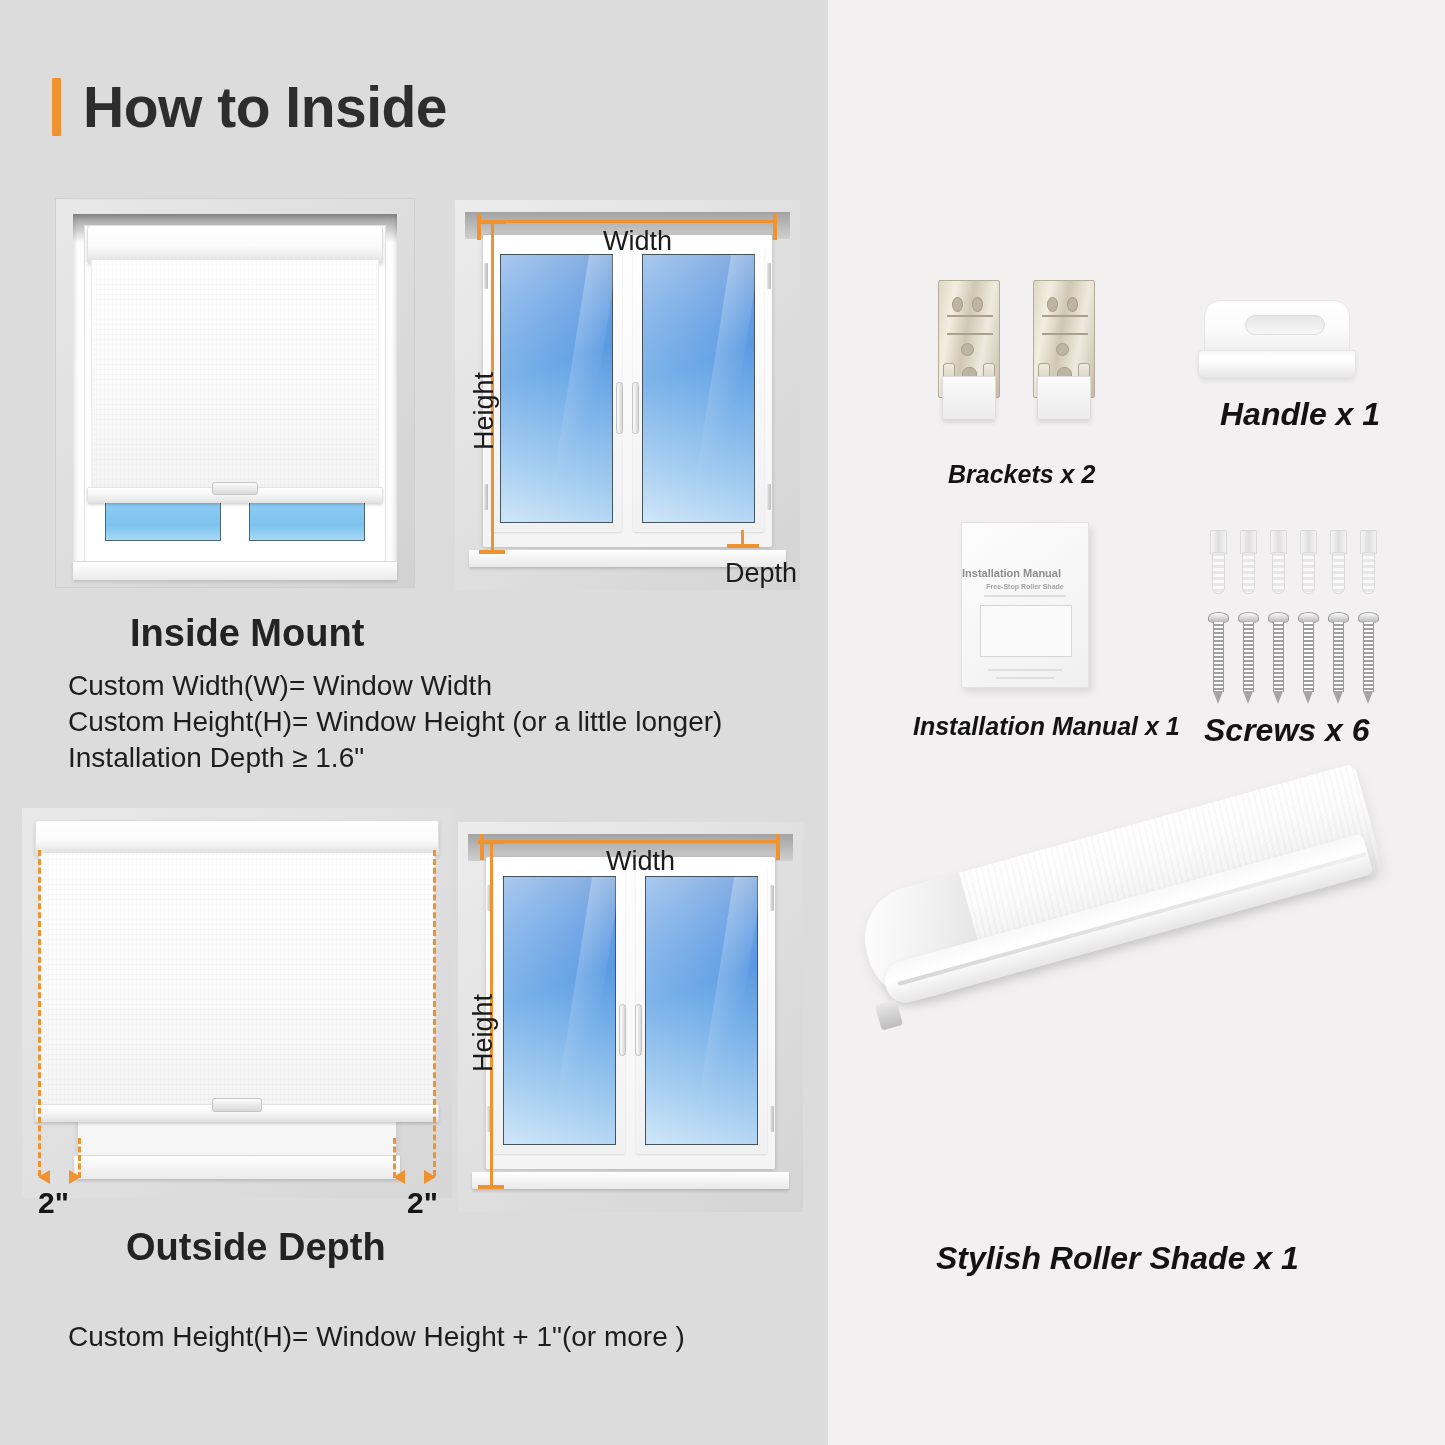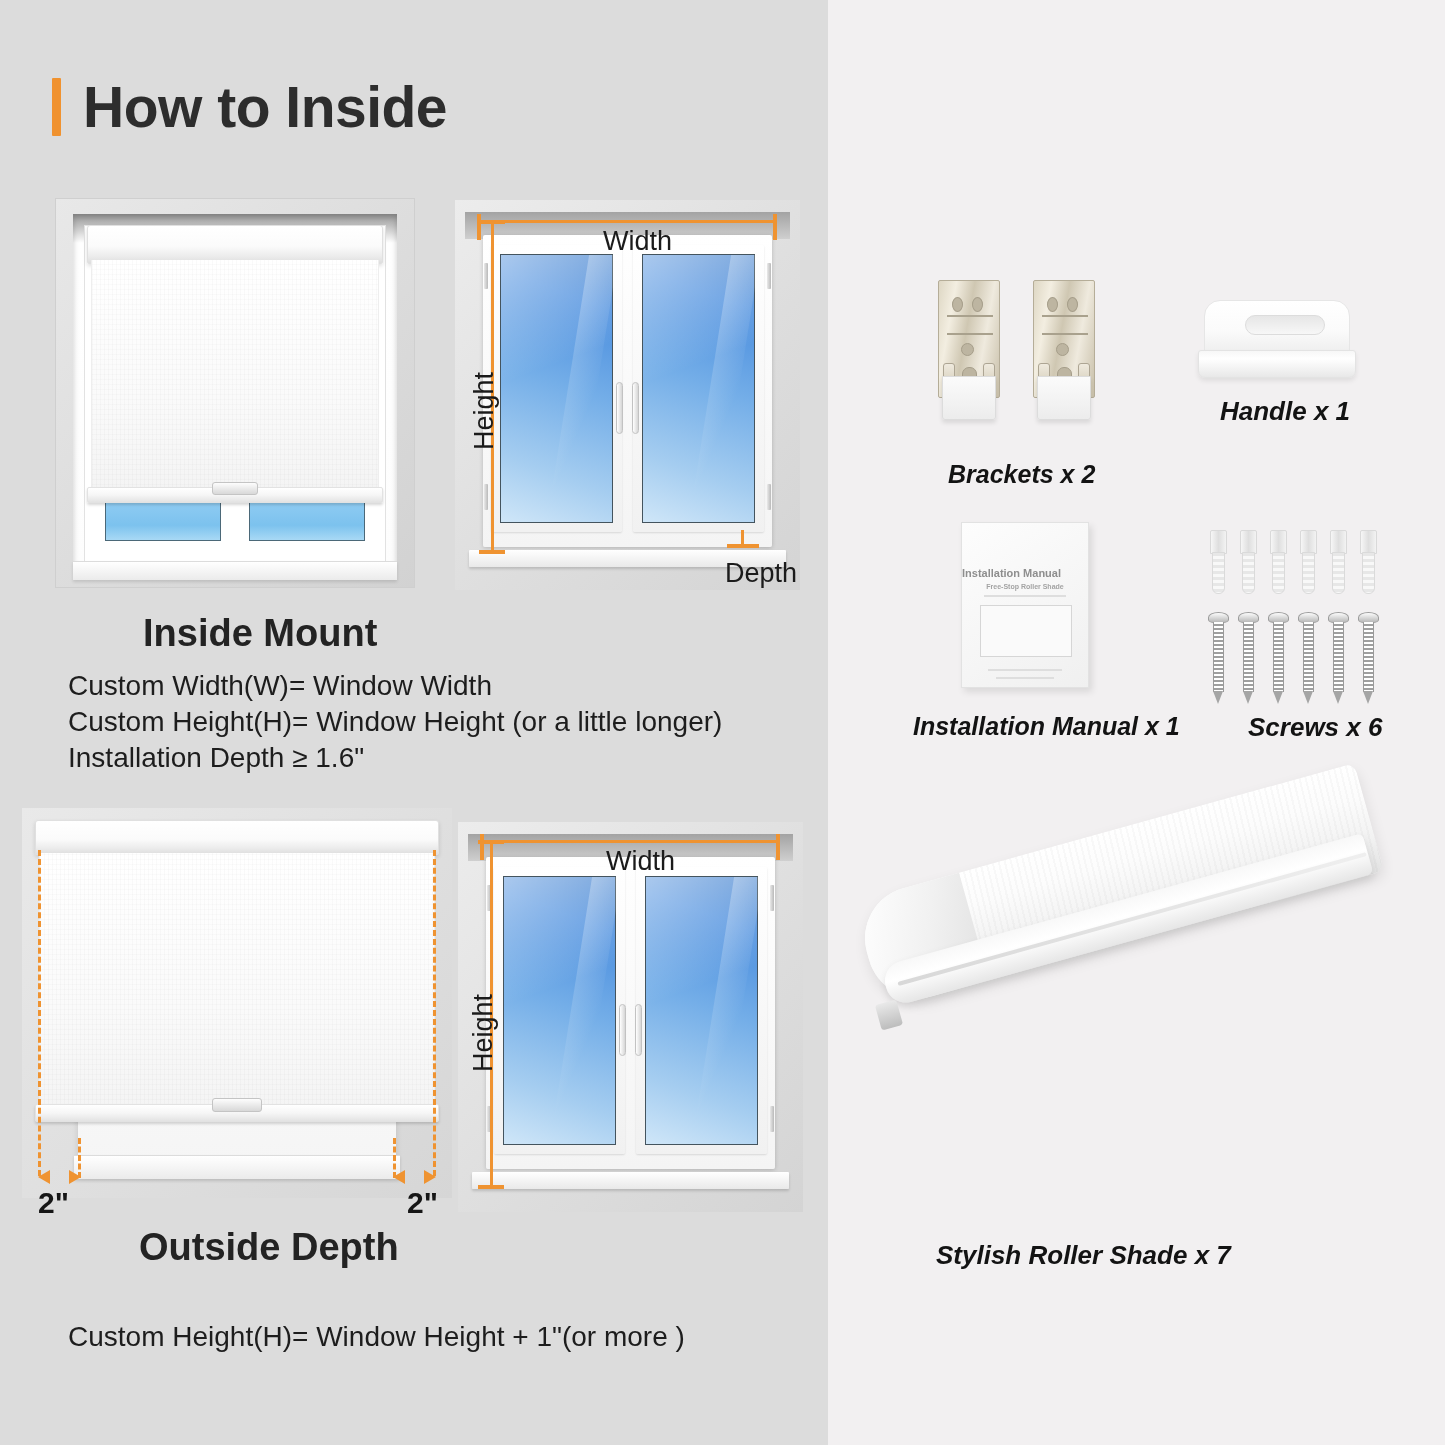--- a/index.html
+++ b/index.html
@@ -241,39 +241,38 @@
     color: #161616;
   }
 
   
   .mount-title {
     position: absolute;
     font-size: 38px;
     font-weight: bold;
     color: #232323;
     white-space: nowrap;
-    margin-left: 13px;
   }
   .body-line {
     position: absolute;
     font-size: 28px;
     color: #1d1d1d;
     white-space: nowrap;
   }
 
   
   .pkg-label {
     position: absolute;
     font-size: 25px;
     font-weight: bold;
     font-style: italic;
     color: #131313;
     white-space: nowrap;
   }
-  .pkg-label.big { font-size: 26px; }
+  .pkg-label.big { font-size: 32px; }
 
   
   .bracket {
     position: absolute;
     width: 62px; height: 150px;
   }
   .bracket-body {
     position: absolute;
     left: 0; top: 0;
     width: 62px; height: 118px;
@@ -705,28 +704,28 @@
         <div class="screw-head"></div>
         <div class="screw-shaft"></div>
         <div class="screw-tip"></div>
       </div>
     <div class="screw" style="left:532px; top:612px;">
         <div class="screw-head"></div>
         <div class="screw-shaft"></div>
         <div class="screw-tip"></div>
       </div>
 
-    <div class="pkg-label big" style="left:420px; top:712px;text-align:right;">Screws  x 6</div>
+    <div class="pkg-label big" style="left:376px; top:712px;text-align:right;">Screws  x 6</div>
 
     <div style="position: absolute; left: 30px; top: 870px; width: 510px; height: 300px;">
       <div class="hero" style="left:0; top:0;">
         <div class="hero-tube">
           <div class="hero-tube-shade"></div>
         </div>
         <div class="hero-rail"></div>
         <div class="hero-seam"></div>
         <div class="hero-endcap"></div>
       </div>
     </div>
 
-    <div class="pkg-label big" style="left:108px; top:1240px;">Stylish Roller Shade x 7</div>
+    <div class="pkg-label big" style="left:108px; top:1240px;">Stylish Roller Shade x 1</div>
   </div>
 </div>
 
 </body></html>

